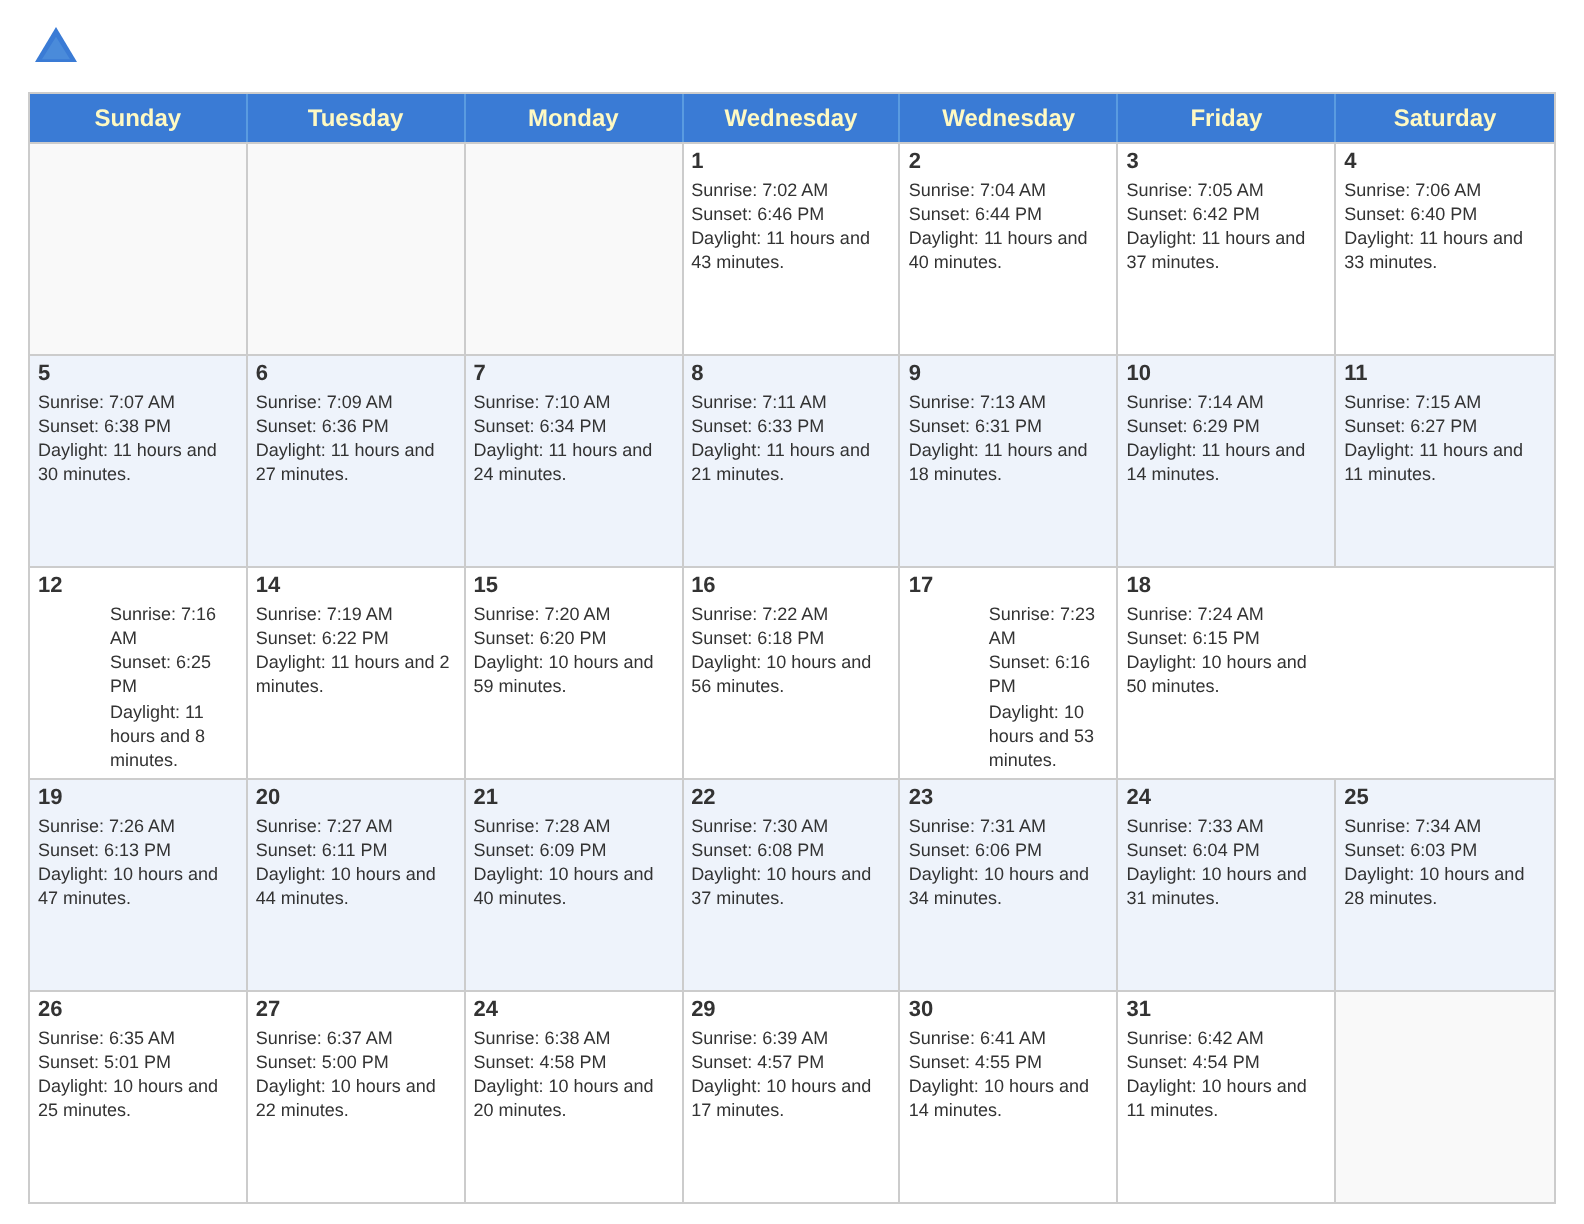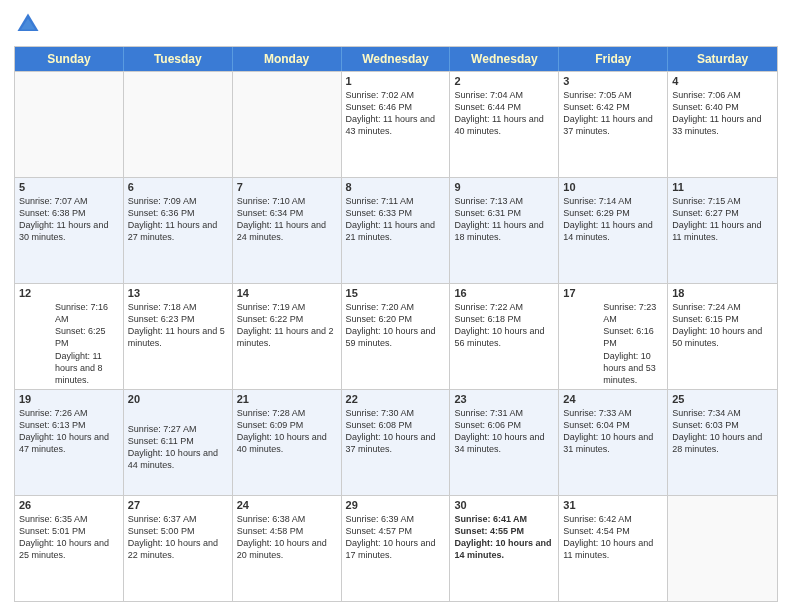--- a/index.html
+++ b/index.html
@@ -222,26 +222,20 @@
           </div>
         </div>
         <div class="week">
           <div class="cell">
             <div class="cell-day">12</div>
             <div class="cell-info" style="white-space: pre-line; margin-left: 36px;">Sunrise: 7:16 AM
 Sunset: 6:25 PM
 Daylight: 11 hours and 8 minutes.</div>
           </div>
           <div class="cell">
-            <div class="cell-day">13</div>
-            <div class="cell-info" style="white-space: pre-line;">Sunrise: 7:18 AM
-Sunset: 6:23 PM
-Daylight: 11 hours and 5 minutes.</div>
-          </div>
-          <div class="cell">
             <div class="cell-day">14</div>
             <div class="cell-info" style="white-space: pre-line;">Sunrise: 7:19 AM
 Sunset: 6:22 PM
 Daylight: 11 hours and 2 minutes.</div>
           </div>
           <div class="cell">
             <div class="cell-day">15</div>
             <div class="cell-info" style="white-space: pre-line;">Sunrise: 7:20 AM
 Sunset: 6:20 PM
 Daylight: 10 hours and 59 minutes.</div>
@@ -267,21 +261,21 @@
         </div>
         <div class="week alt-row">
           <div class="cell">
             <div class="cell-day">19</div>
             <div class="cell-info" style="white-space: pre-line;">Sunrise: 7:26 AM
 Sunset: 6:13 PM
 Daylight: 10 hours and 47 minutes.</div>
           </div>
           <div class="cell">
             <div class="cell-day">20</div>
-            <div class="cell-info" style="white-space: pre-line; margin-top: 16px;">Sunrise: 7:27 AM
+            <div class="cell-info" style="white-space: pre-line;">Sunrise: 7:27 AM
 Sunset: 6:11 PM
 Daylight: 10 hours and 44 minutes.</div>
           </div>
           <div class="cell">
             <div class="cell-day">21</div>
             <div class="cell-info" style="white-space: pre-line;">Sunrise: 7:28 AM
 Sunset: 6:09 PM
 Daylight: 10 hours and 40 minutes.</div>
           </div>
           <div class="cell">
@@ -329,21 +323,21 @@
 Daylight: 10 hours and 20 minutes.</div>
           </div>
           <div class="cell">
             <div class="cell-day">29</div>
             <div class="cell-info" style="white-space: pre-line;">Sunrise: 6:39 AM
 Sunset: 4:57 PM
 Daylight: 10 hours and 17 minutes.</div>
           </div>
           <div class="cell">
             <div class="cell-day">30</div>
-            <div class="cell-info" style="white-space: pre-line; font-weight: bold;">Sunrise: 6:41 AM
+            <div class="cell-info" style="white-space: pre-line;">Sunrise: 6:41 AM
 Sunset: 4:55 PM
 Daylight: 10 hours and 14 minutes.</div>
           </div>
           <div class="cell">
             <div class="cell-day">31</div>
             <div class="cell-info" style="white-space: pre-line;">Sunrise: 6:42 AM
 Sunset: 4:54 PM
 Daylight: 10 hours and 11 minutes.</div>
           </div>
           <div class="cell empty"></div>

